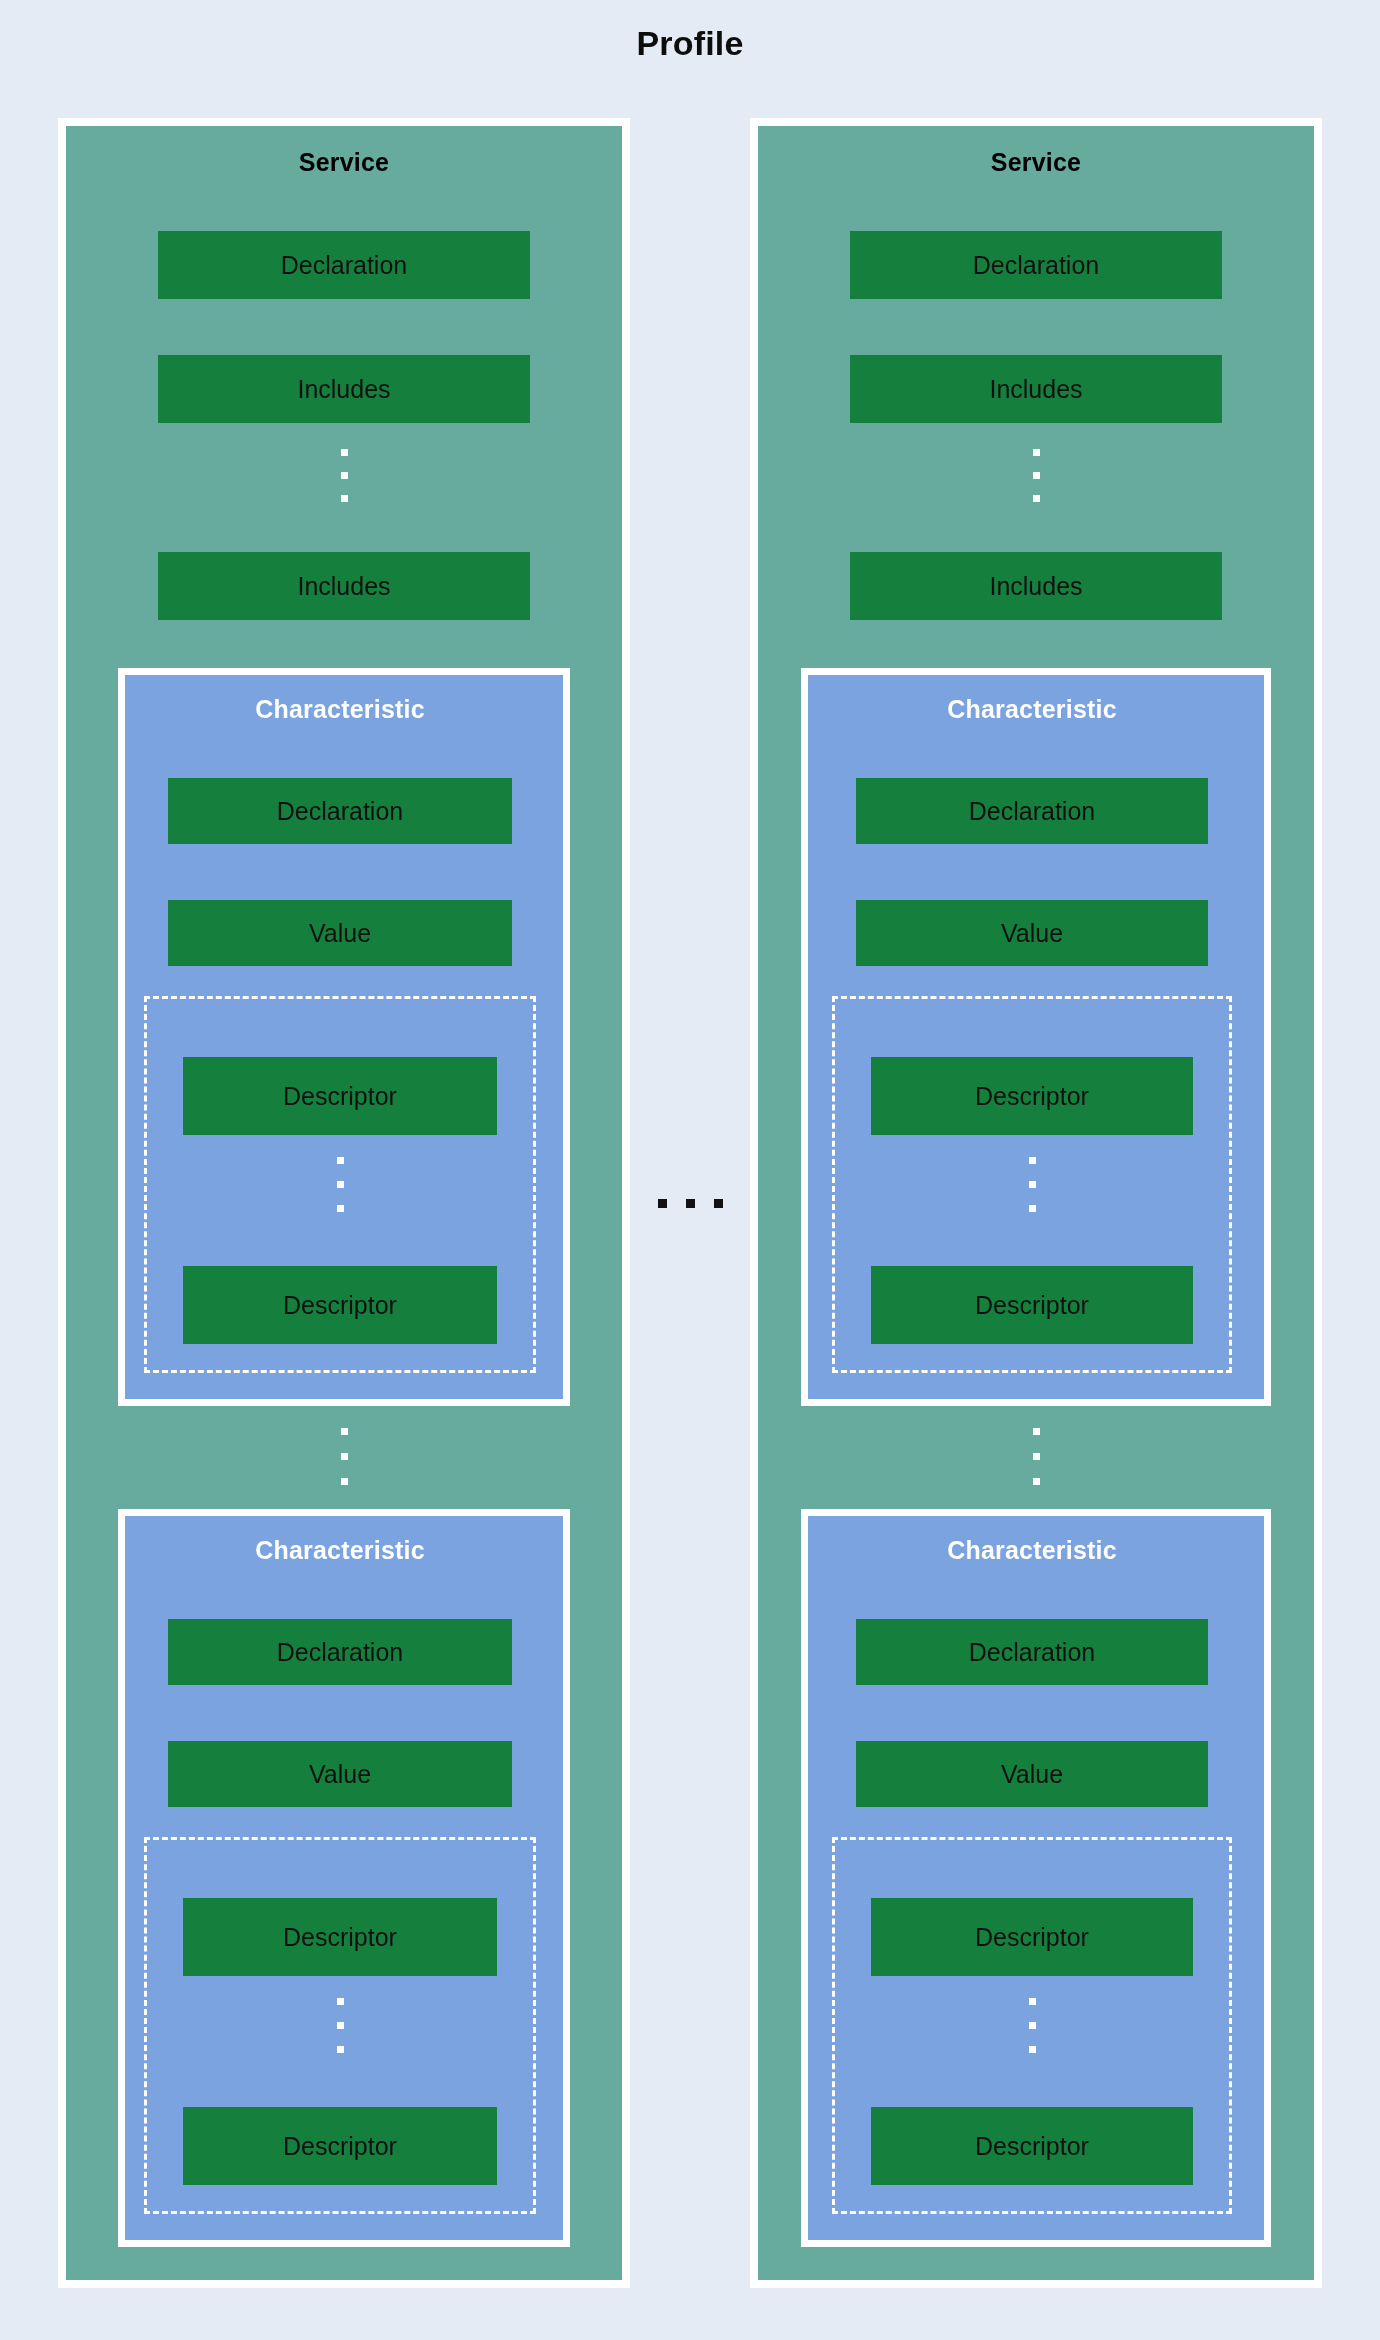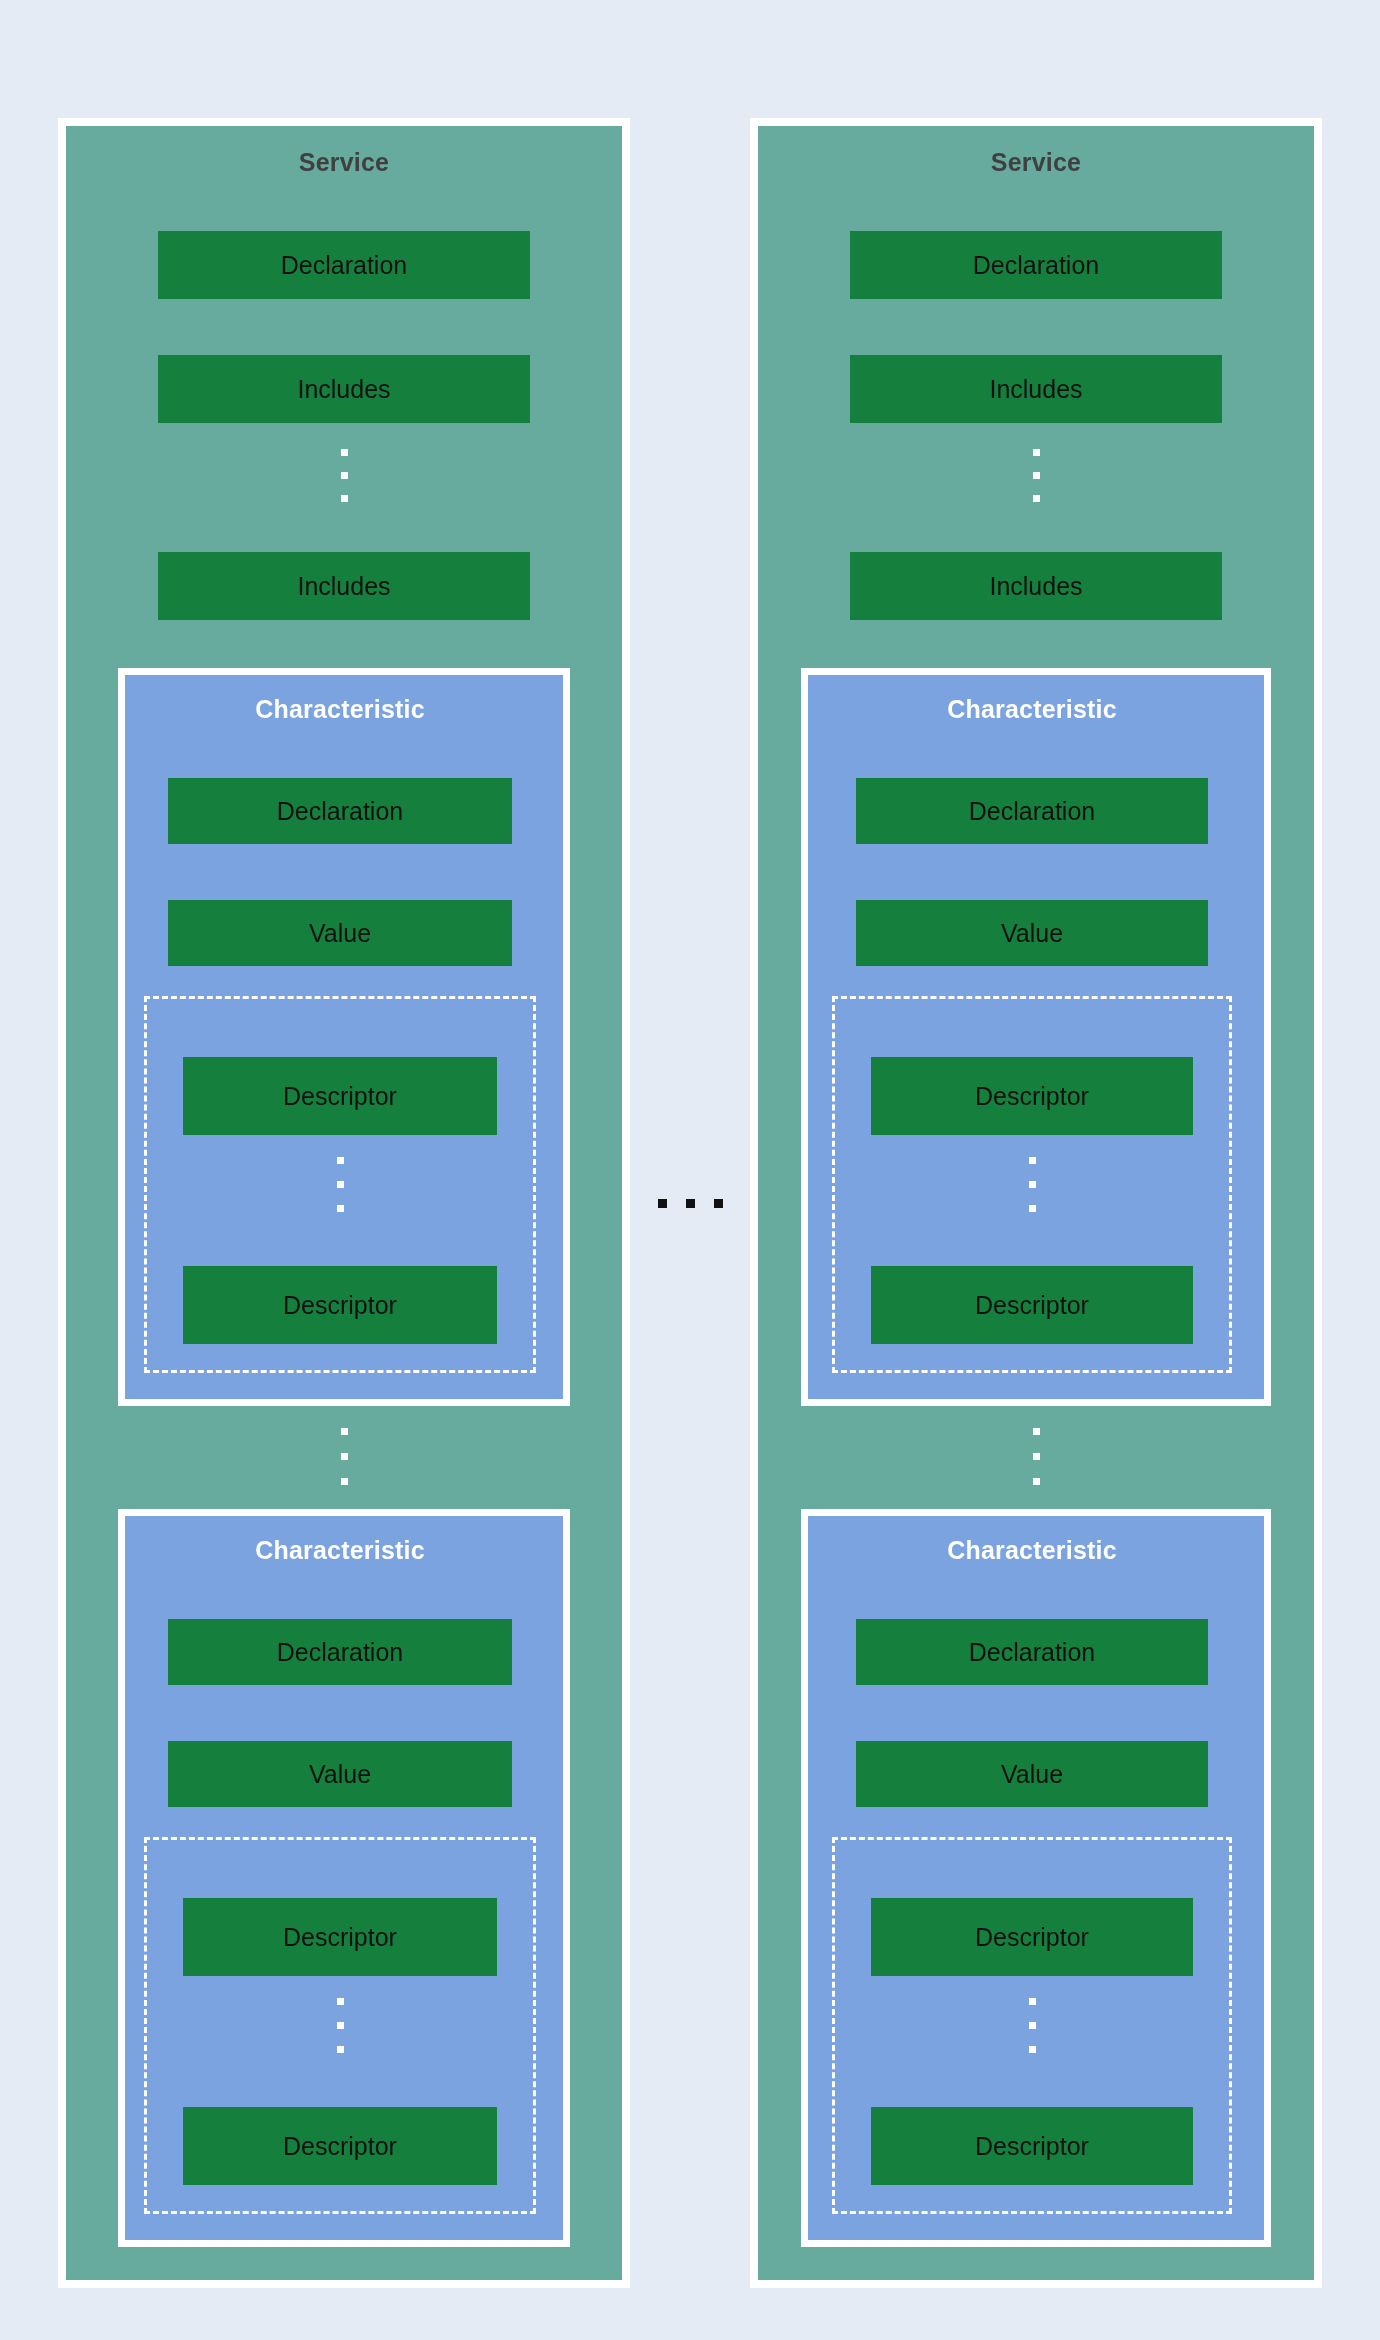--- a/index.html
+++ b/index.html
@@ -52,21 +52,21 @@
     border: 8px solid #ffffff;
     padding: 22px 0 26px 0;
     display: flex;
     flex-direction: column;
     align-items: center;
   }
 
   .service-title {
     font-size: 25px;
     font-weight: bold;
-    color: #404040;
+    color: #000000;
     text-align: center;
     margin-bottom: 22px;
     letter-spacing: 0.2px;
   }
 
   
   .leaf {
     background: #15803d;
     color: #111111;
     text-align: center;
@@ -173,20 +173,21 @@
   .service.right .characteristic { width: 470px; }
   .service.right .char-leaf { width: 352px; }
   .service.right .descriptors { width: 400px; }
   .service.right .desc-leaf { width: 322px; }
 </style>
 </head>
 <body>
 
 <div class="page">
 
+  <div class="page-title">Profile</div>
 
   <div class="columns">
 
     <div class="service left">
 
       <div class="service-title">Service</div>
 
       <div class="leaf service-leaf">Declaration</div>
       <div class="leaf service-leaf">Includes</div>
 

